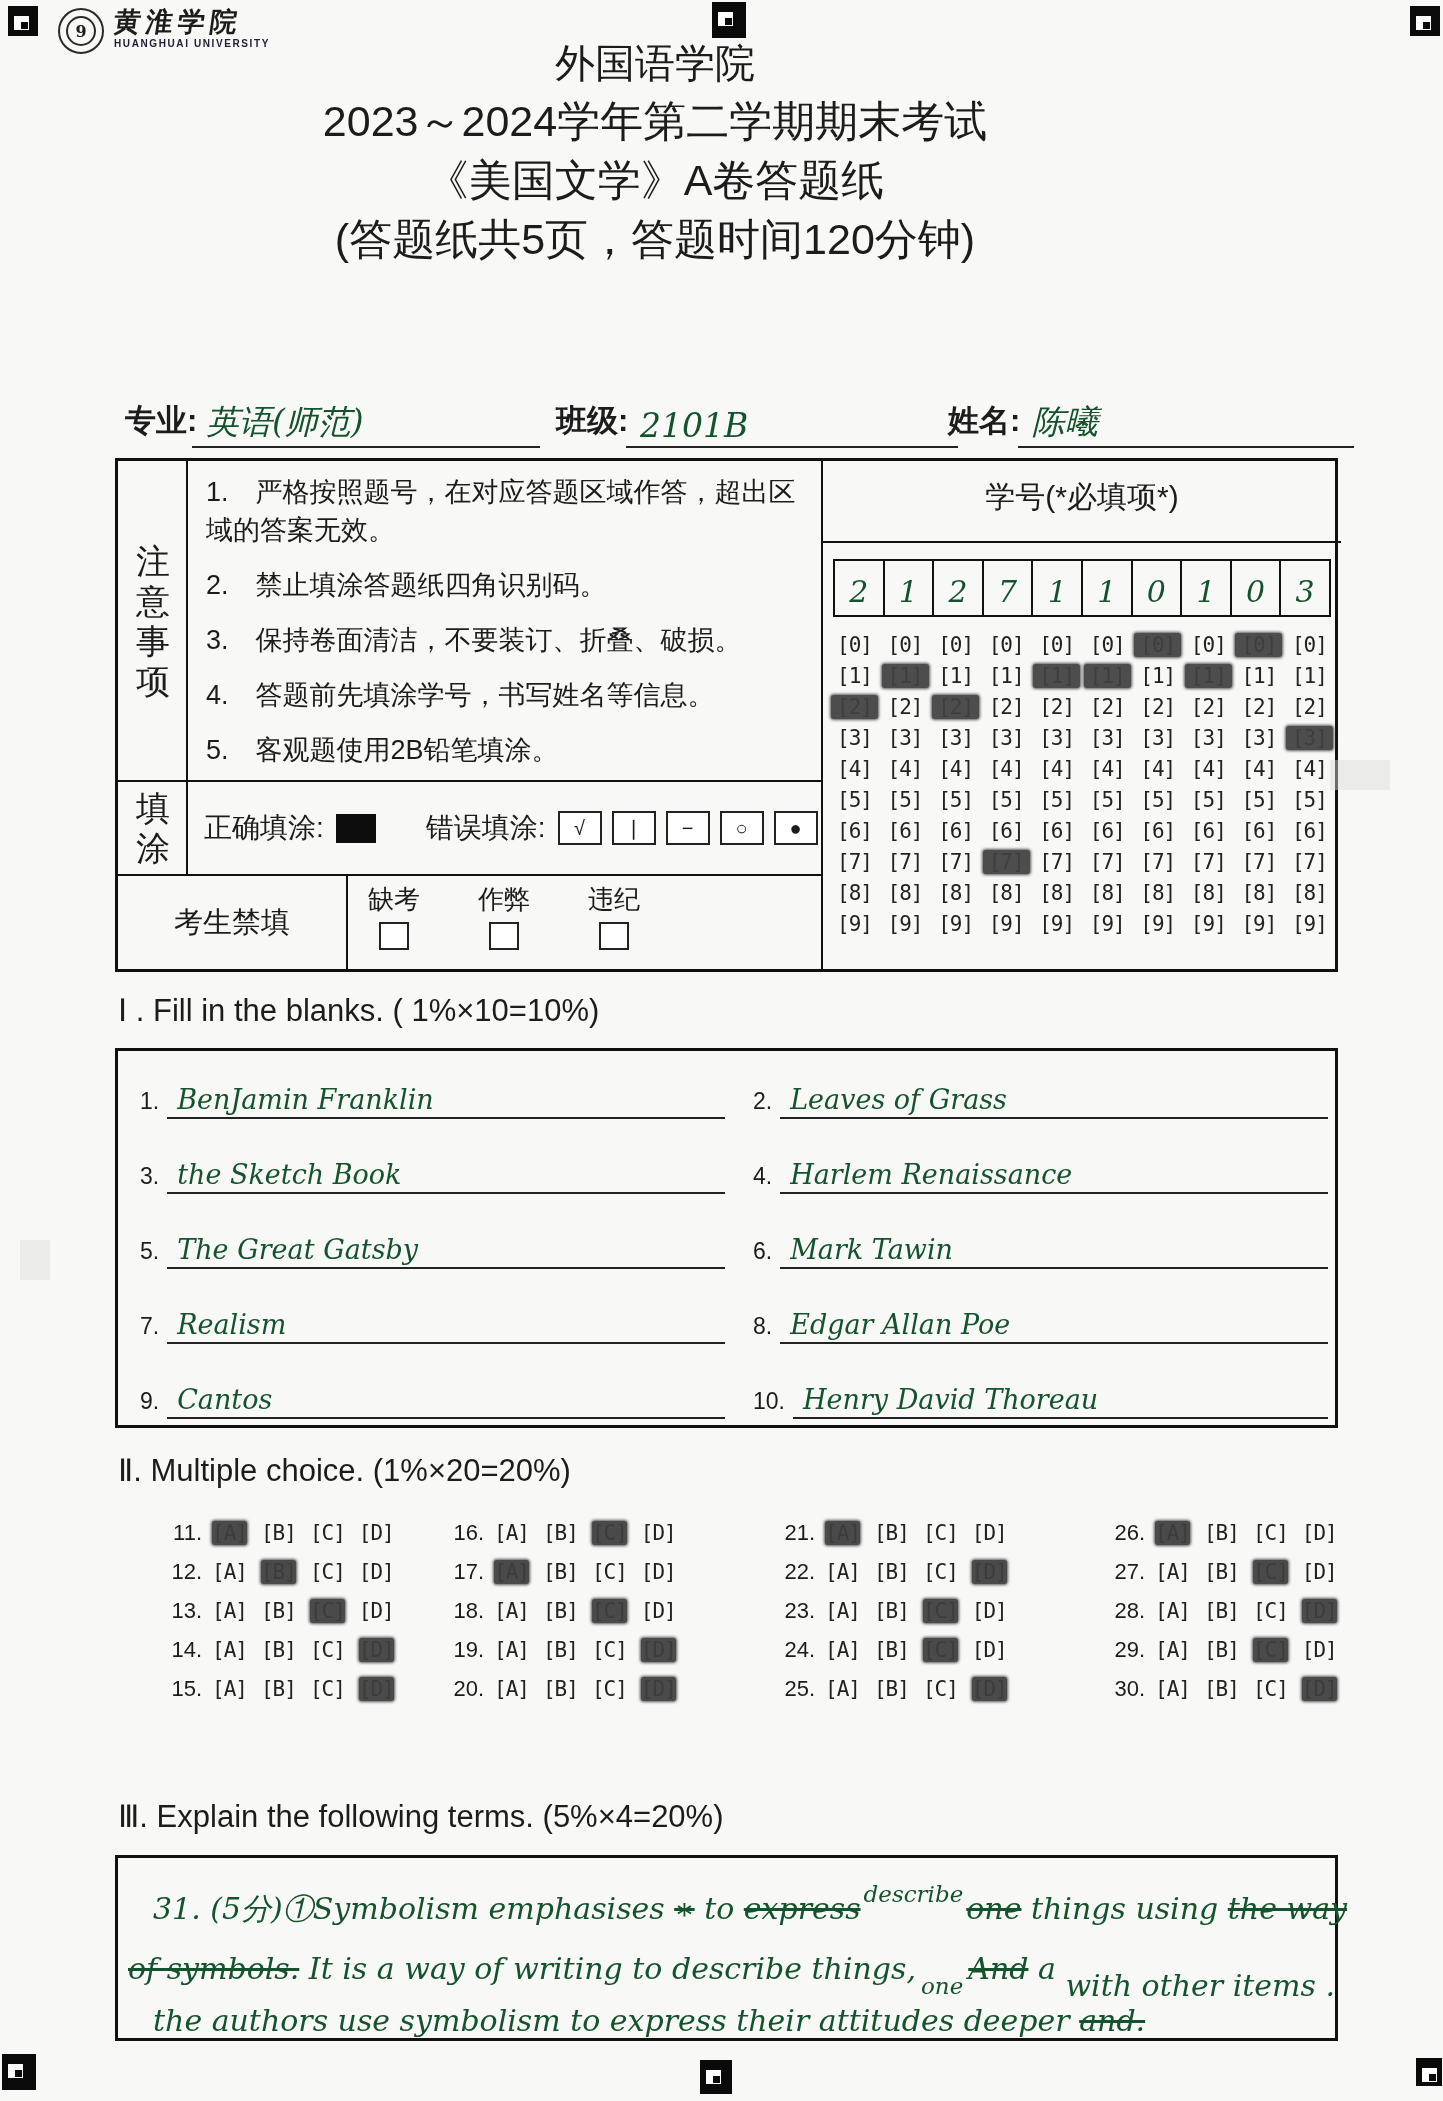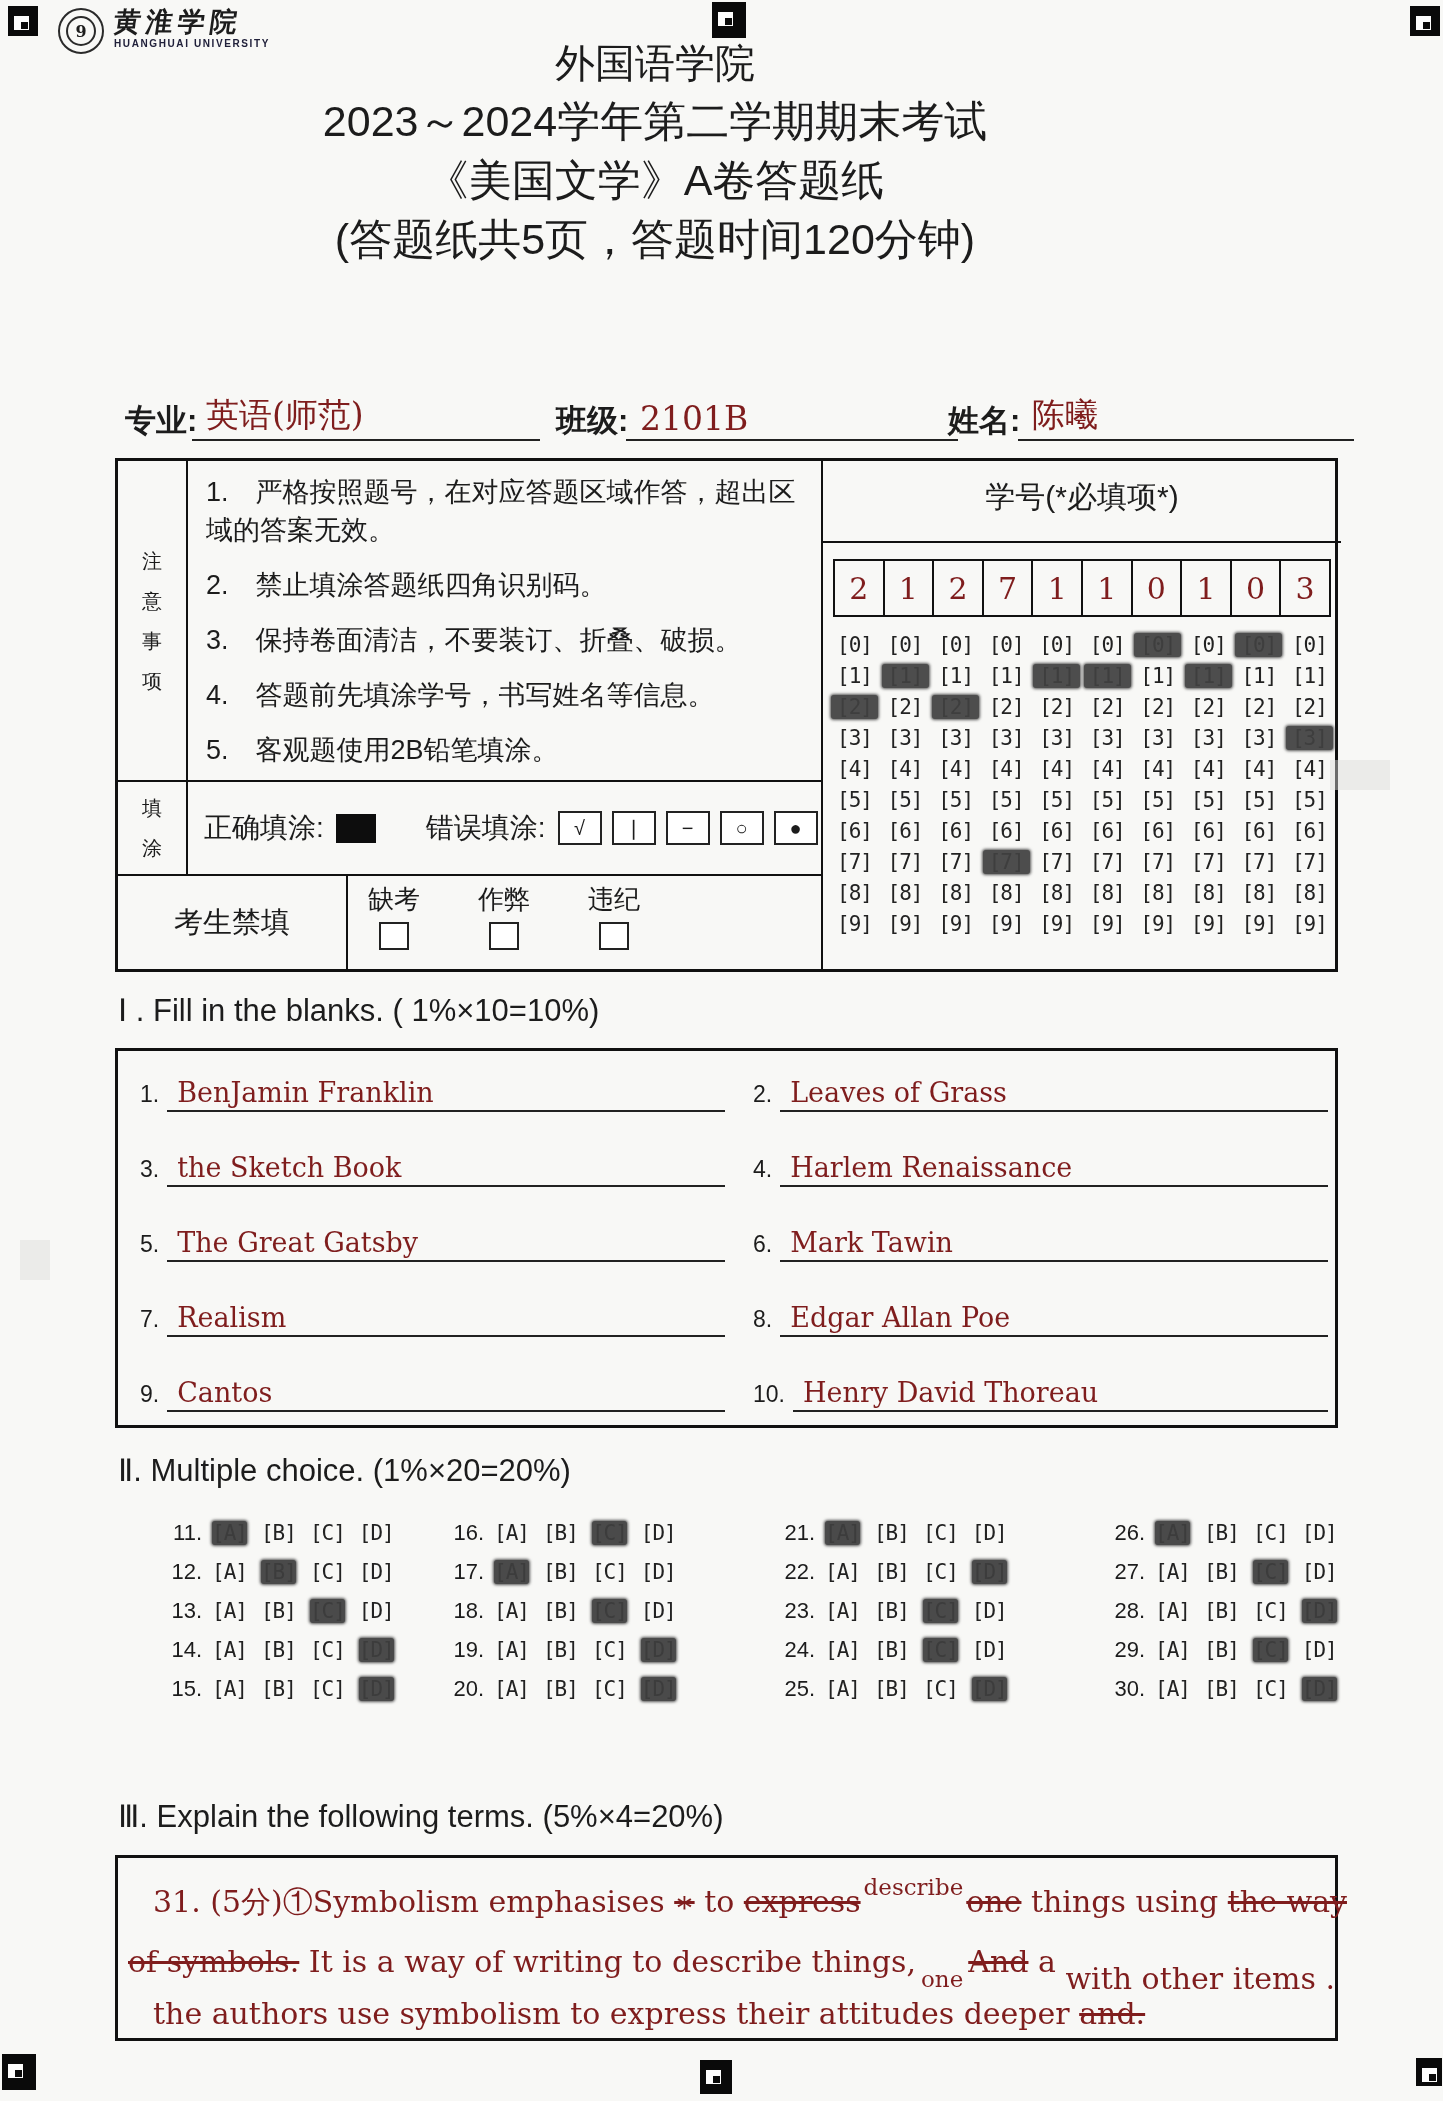--- a/index.html
+++ b/index.html
@@ -21,35 +21,35 @@
   .logo-text .cn{font-family:"DejaVu Serif",serif;font-size:27px;font-weight:700;
     transform:skewX(-8deg);letter-spacing:5px;line-height:28px;}
   .logo-text .en{font-size:10px;font-weight:700;letter-spacing:1.6px;color:#20203a;margin-top:2px;}
 
   
   .titles{position:absolute;left:140px;top:38px;width:1030px;text-align:center;}
   .title-l1{font-size:40px;line-height:50px;}
   .title-l2,.title-l3,.title-l4{font-size:43px;line-height:51px;margin-top:8px;}
 
   
-  .hw{font-family:"DejaVu Serif",serif;color:#7f1d1d;}
+  .hw{font-family:"DejaVu Serif",serif;font-style:italic;color:#14532d;margin-top:7px;}
 
   
   .si-label{position:absolute;font-size:31px;font-weight:700;text-align:right;}
   .si-value{position:absolute;height:46px;border-bottom:2.5px solid #222;
     font-size:33px;display:flex;align-items:flex-end;padding:0 6px 1px 14px;white-space:nowrap;}
 
   
   .tbl{position:absolute;left:115px;top:458px;width:1223px;height:514px;border:3px solid #111;box-sizing:border-box;}
   .row-notice{position:absolute;left:0;top:0;width:703px;height:321px;border-bottom:2.5px solid #111;box-sizing:border-box;}
   .row-fill{position:absolute;left:0;top:321px;width:703px;height:94px;border-bottom:2.5px solid #111;box-sizing:border-box;}
   .row-exam{position:absolute;left:0;top:415px;width:703px;height:93px;box-sizing:border-box;}
   .vlabel{position:absolute;left:0;top:0;width:70px;height:100%;border-right:2.5px solid #111;
     box-sizing:border-box;display:flex;align-items:center;justify-content:center;}
-  .vlabel span{display:block;width:32px;font-size:20px;line-height:40px;word-break:break-all;text-align:center;font-weight:400;}
+  .vlabel span{display:block;width:32px;font-size:34px;line-height:40px;word-break:break-all;text-align:center;font-weight:400;}
   .notice-items{position:absolute;left:88px;top:12px;width:600px;font-size:27px;line-height:38px;}
   .notice-item{margin-bottom:17px;}
   .fill-content{position:absolute;left:86px;top:0;height:100%;display:flex;align-items:center;gap:12px;font-size:28px;}
   .blk-square{width:40px;height:29px;background:#0d0d0d;}
   .mark-box{width:44px;height:34px;border:2.5px solid #222;display:inline-flex;align-items:center;justify-content:center;
     font-size:20px;box-sizing:border-box;background:#fff;}
   .exam-label{position:absolute;left:0;top:0;width:230px;height:100%;border-right:2.5px solid #111;box-sizing:border-box;
     display:flex;align-items:center;justify-content:center;font-size:29px;}
   .exam-cols{position:absolute;left:250px;top:6px;display:flex;gap:58px;}
   .ex-col{display:flex;flex-direction:column;align-items:center;}

